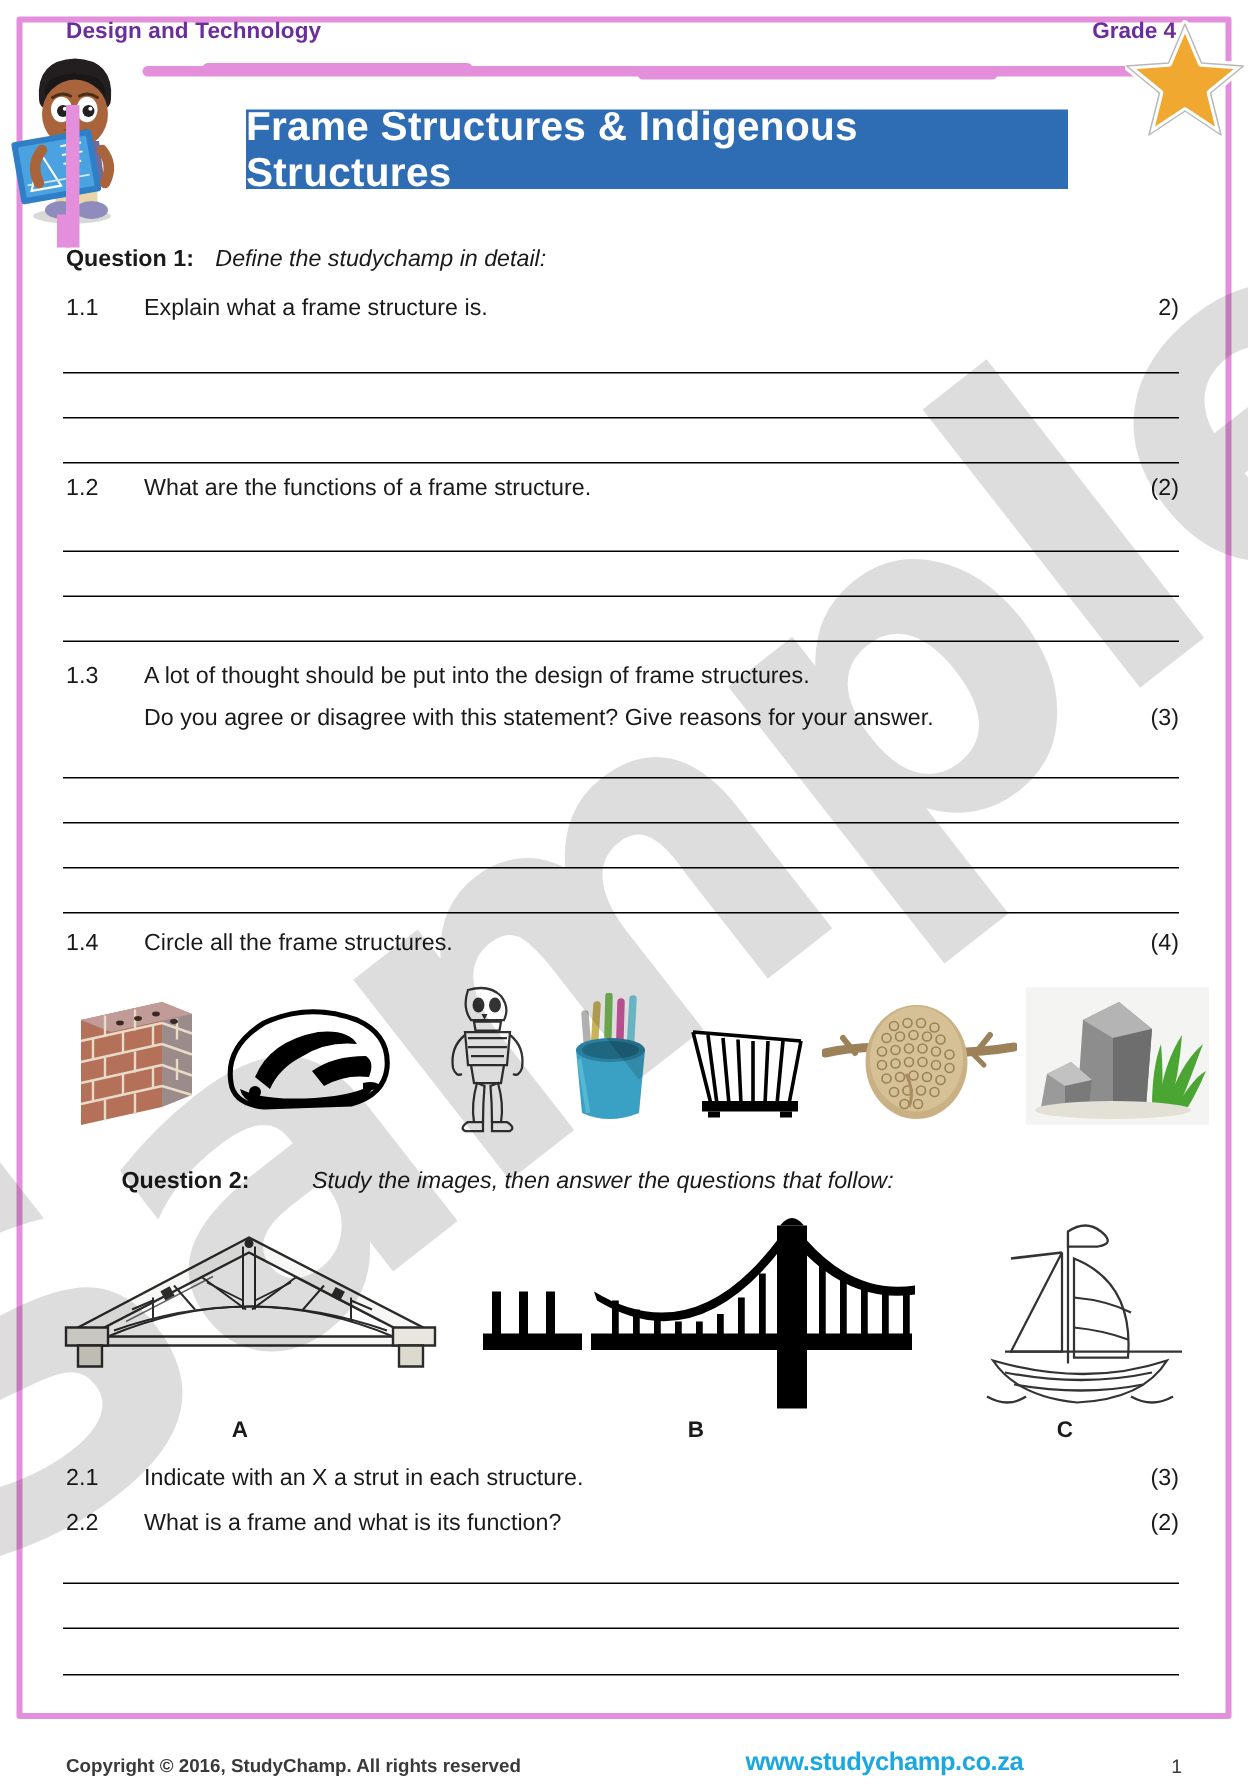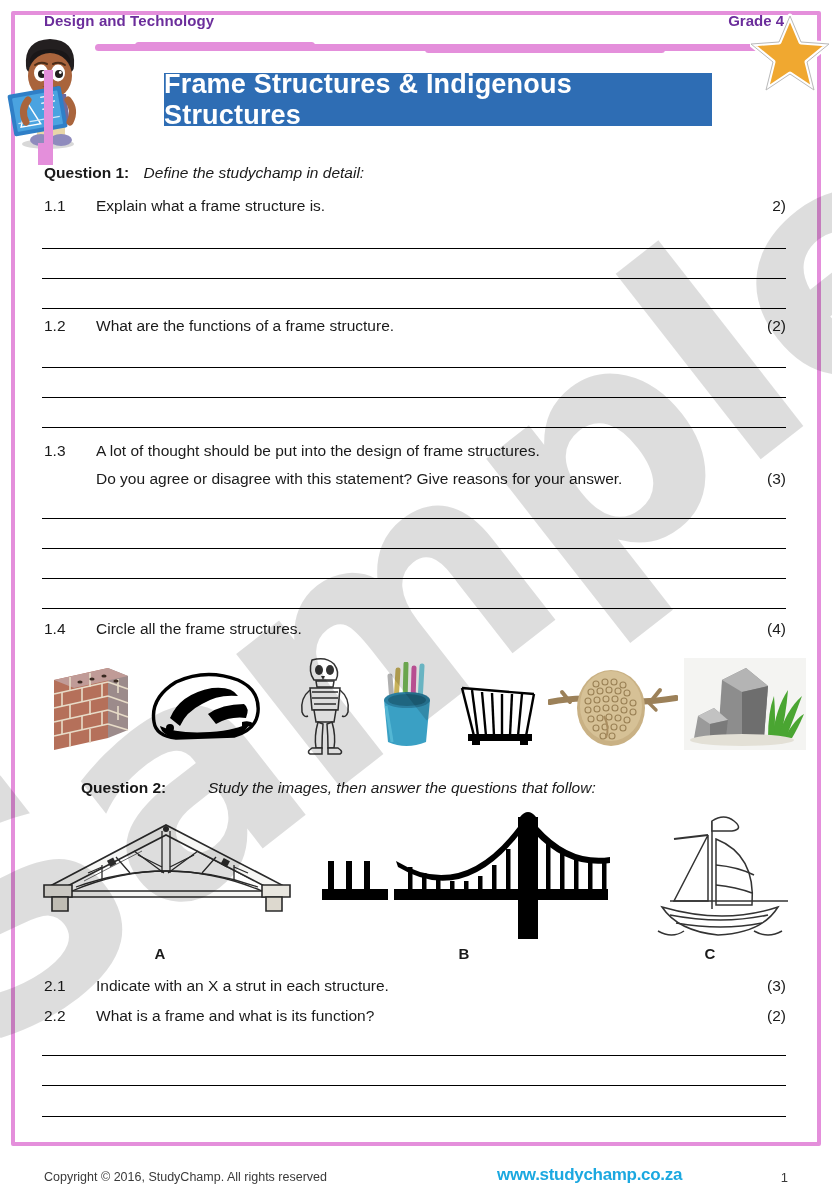--- a/index.html
+++ b/index.html
@@ -118,21 +118,21 @@
   .wm-url {
     position: absolute; right: 40px; top: 1098px;
     font-size: 29px; font-weight: bold;
     color: rgba(0,0,0,0.115);
     letter-spacing: -0.5px;
   }
 
   
   .footer-copy {
     position: absolute; left: 44px; top: 1170px;
-    font-size: 12.5px; color: #3a3a3a;
+    font-size: 12.5px; color: #3a3a3a; font-weight: bold;
   }
   .footer-url {
     position: absolute; left: 497px; top: 1165px;
     font-size: 17px; font-weight: bold; color: #1BA8E0;
     letter-spacing: -0.3px;
   }
   .footer-page {
     position: absolute; right: 44px; top: 1170px;
     font-size: 13px; color: #3a3a3a;
   }

